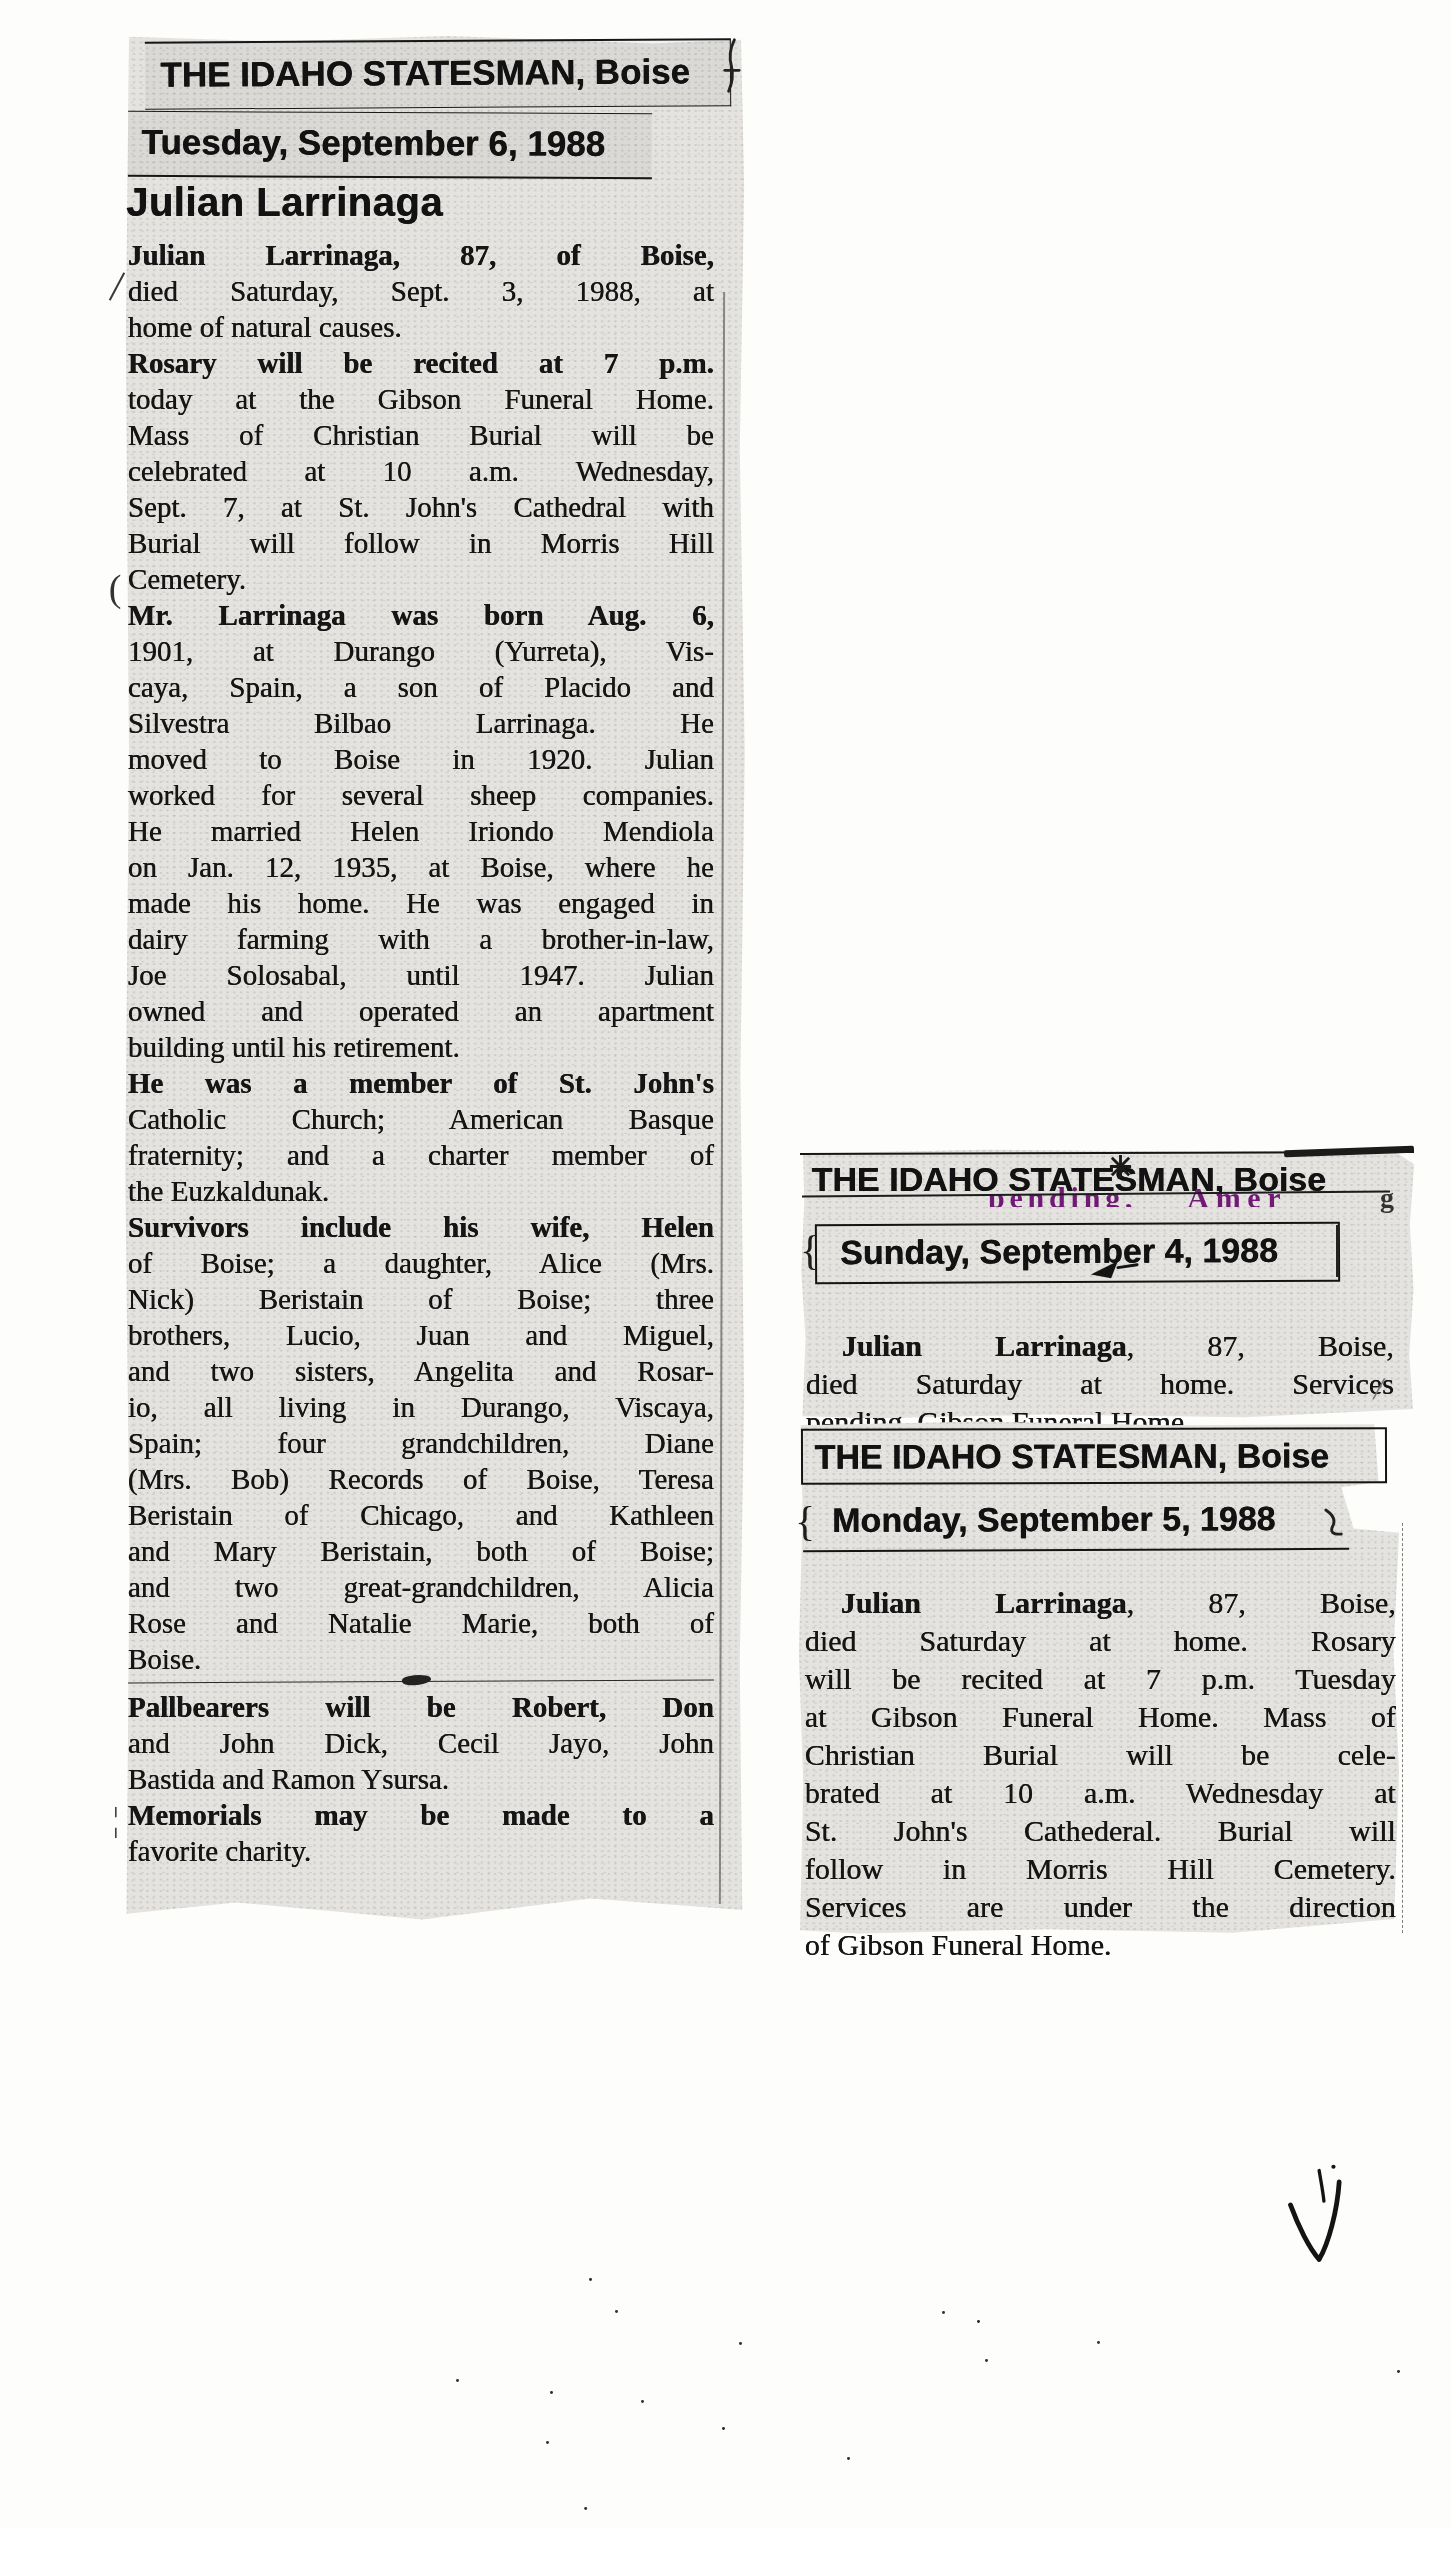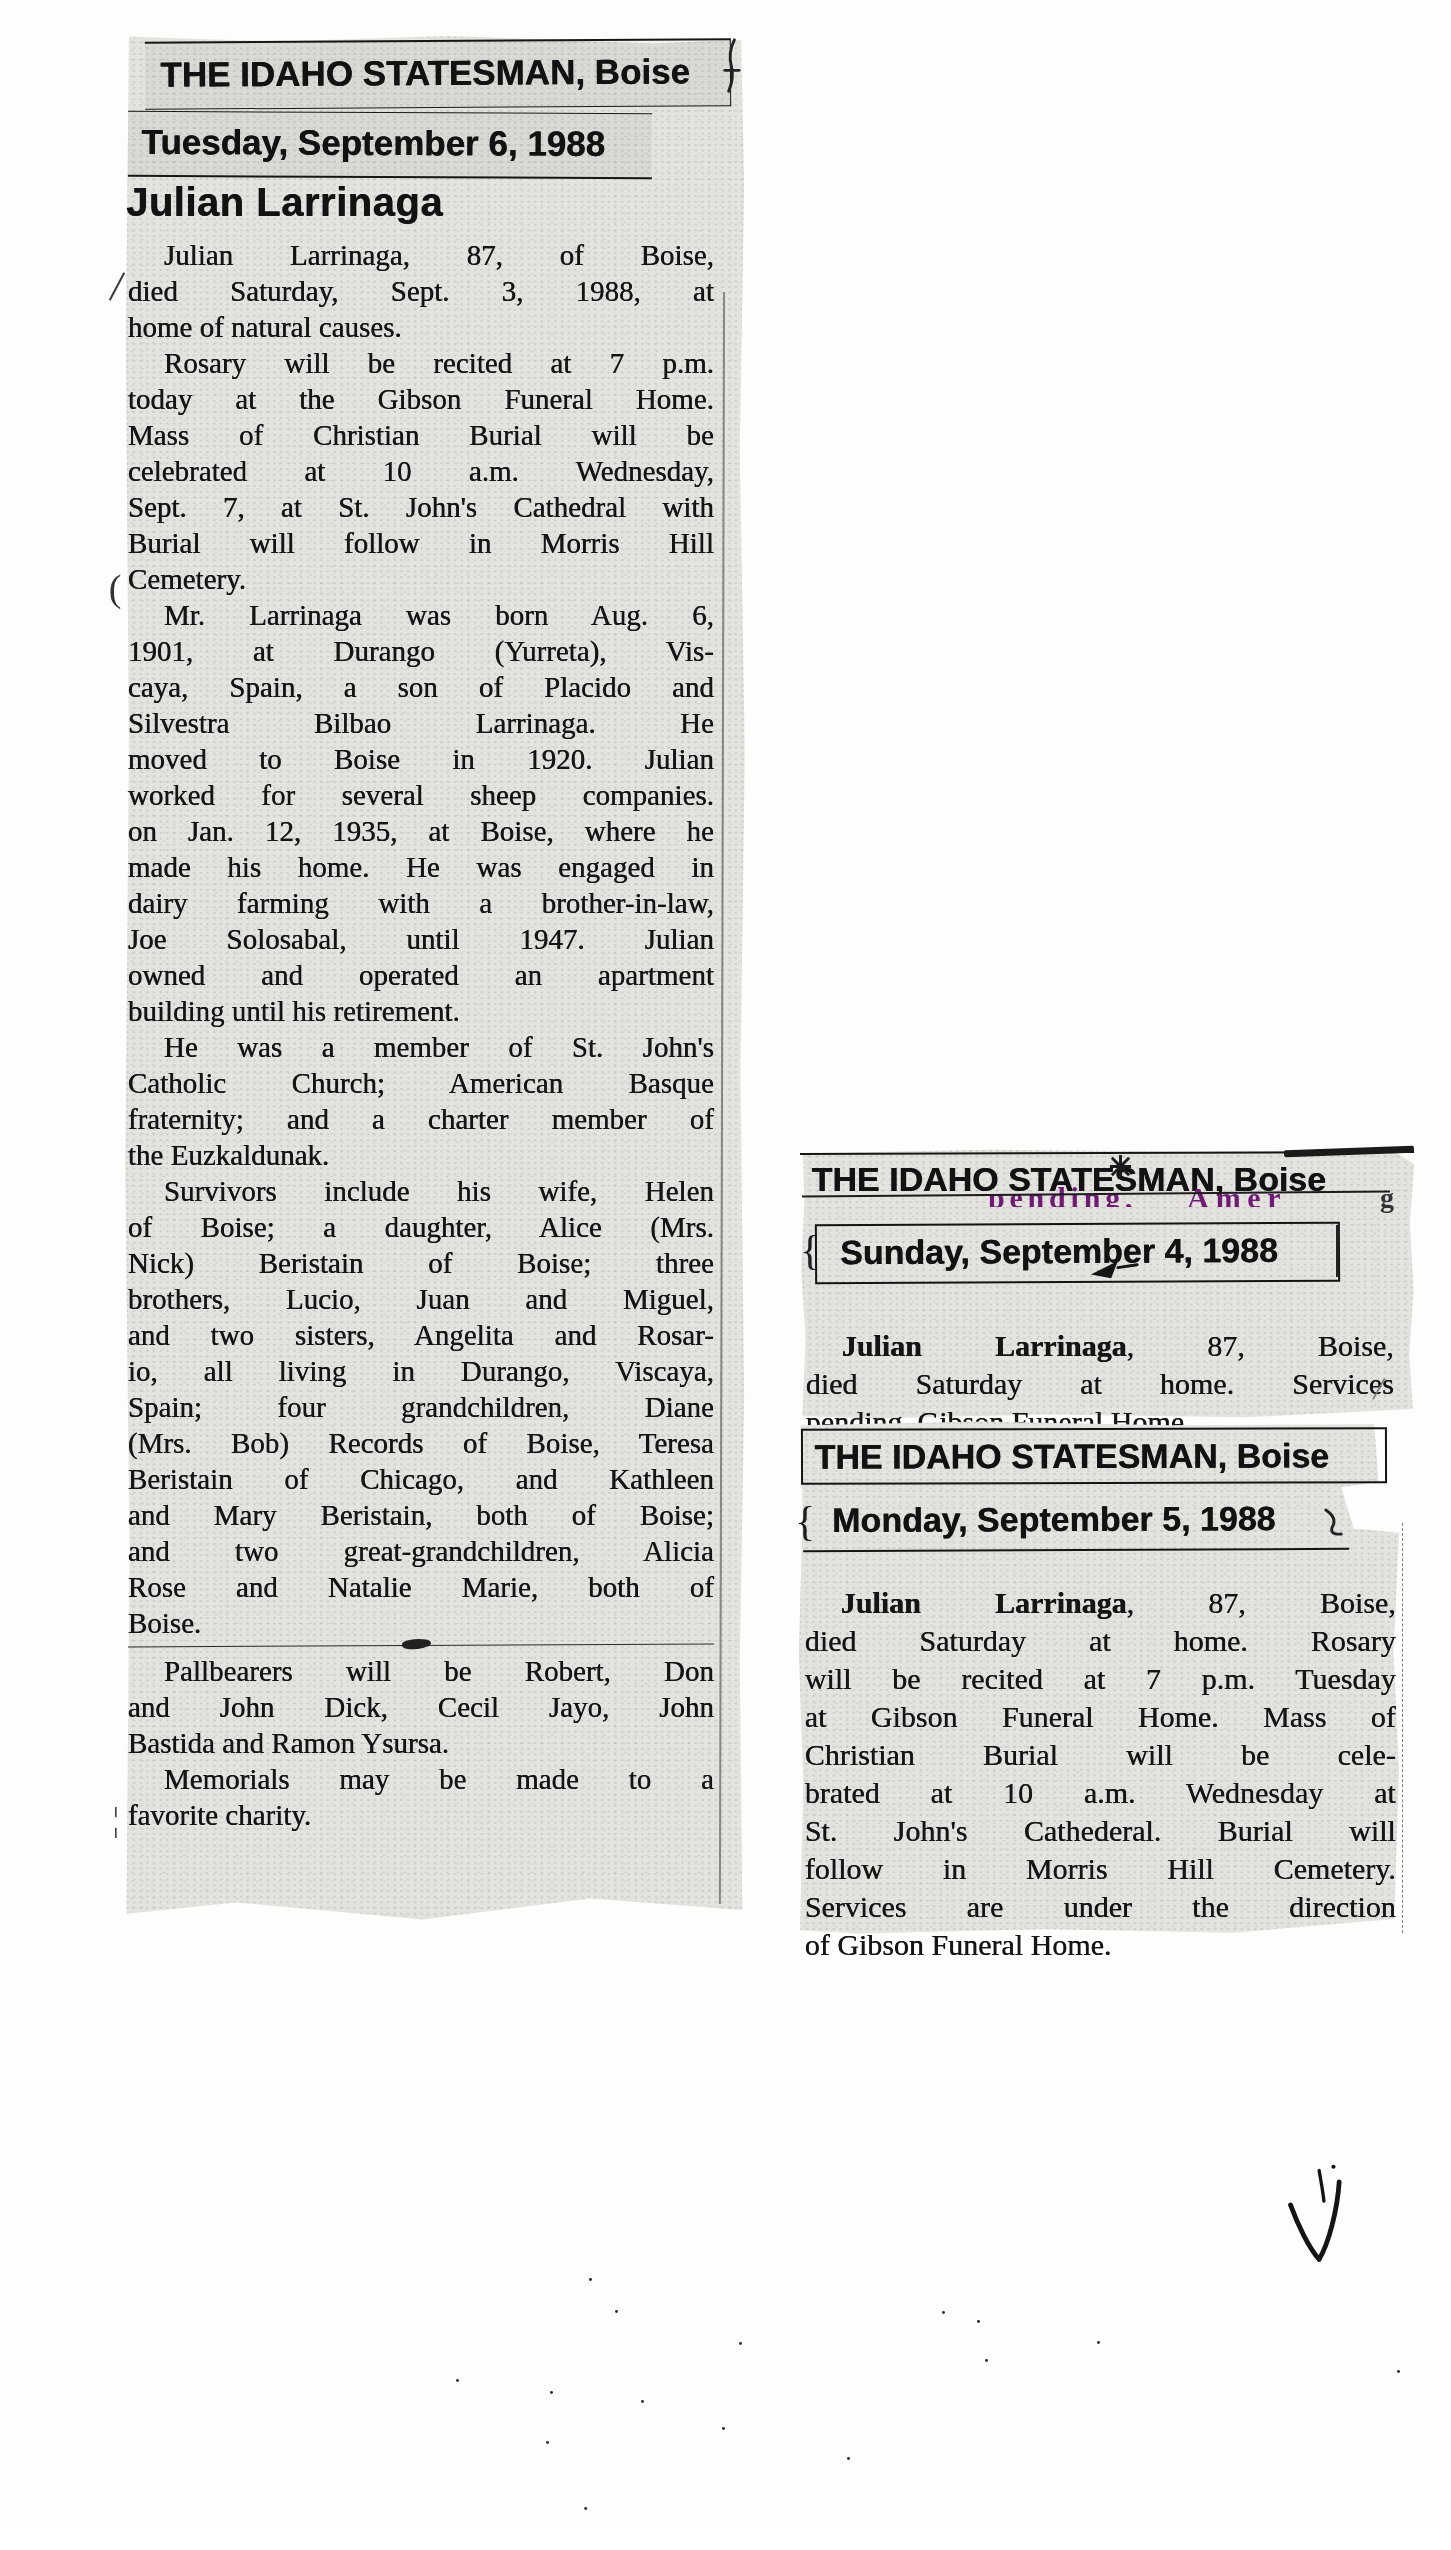--- a/index.html
+++ b/index.html
@@ -23,21 +23,21 @@
       border-right:1.9px solid #1a1a1a;transform:rotate(-0.35deg);}
   .b2{left:3.8px;top:78px;width:511px;height:63px;line-height:59px;padding-left:13.4px;
       font-size:35px;border-top:1.9px solid #1a1a1a;border-bottom:2.9px solid #161616;
       transform:rotate(0.25deg);}
   .headline{position:absolute;left:1.9px;top:144px;margin:0;font:700 40px/48px "Liberation Sans","DejaVu Sans",sans-serif;
       letter-spacing:0.5px;color:#121212;text-shadow:0.5px 0 currentColor;}
   .colbody{position:absolute;left:3.8px;top:203px;width:586px;font-size:29px;line-height:36px;
       text-shadow:0.4px 0 currentColor;}
   .para{margin:0;}
   .l{text-align:justify;text-align-last:justify;}
-  .para .l:first-child{padding-left:36px;}
+  .para .l:first-child{font-weight:bold;}
   .para .l:last-child{text-align-last:left;}
   .cutline{margin:3.8px 0 7.7px 0;border-top:1.9px solid #2a2a2a;position:relative;transform:rotate(-0.3deg);}
   .cutline .blob{position:absolute;left:274px;top:-6.7px;width:29px;height:9.6px;background:#222;
       border-radius:40% 60% 50% 50%;transform:rotate(-6deg);}
   .colrule{position:absolute;left:597px;top:258px;width:1.9px;height:1612px;background:#2b2b2b;
       opacity:0.5;transform:rotate(0.15deg);}
   
   .src{position:absolute;font-family:"Liberation Sans","DejaVu Sans",sans-serif;font-weight:700;
       font-size:34px;white-space:nowrap;color:#121212;text-shadow:0.5px 0 currentColor;}
   .datebox{position:absolute;font-family:"Liberation Sans","DejaVu Sans",sans-serif;font-weight:700;
@@ -124,20 +124,21 @@
           <div class="l">Burial will follow in Morris Hill</div>
           <div class="l">Cemetery.</div>
         </div>
       <div class="para">
           <div class="l">Mr. Larrinaga was born Aug. 6,</div>
           <div class="l">1901, at Durango (Yurreta), Vis-</div>
           <div class="l">caya, Spain, a son of Placido and</div>
           <div class="l">Silvestra Bilbao Larrinaga. He</div>
           <div class="l">moved to Boise in 1920. Julian</div>
           <div class="l">worked for several sheep companies.</div>
+          <div class="l">He married Helen Iriondo Mendiola</div>
           <div class="l">on Jan. 12, 1935, at Boise, where he</div>
           <div class="l">made his home. He was engaged in</div>
           <div class="l">dairy farming with a brother-in-law,</div>
           <div class="l">Joe Solosabal, until 1947. Julian</div>
           <div class="l">owned and operated an apartment</div>
           <div class="l">building until his retirement.</div>
         </div>
       <div class="para">
           <div class="l">He was a member of St. John's</div>
           <div class="l">Catholic Church; American Basque</div>

